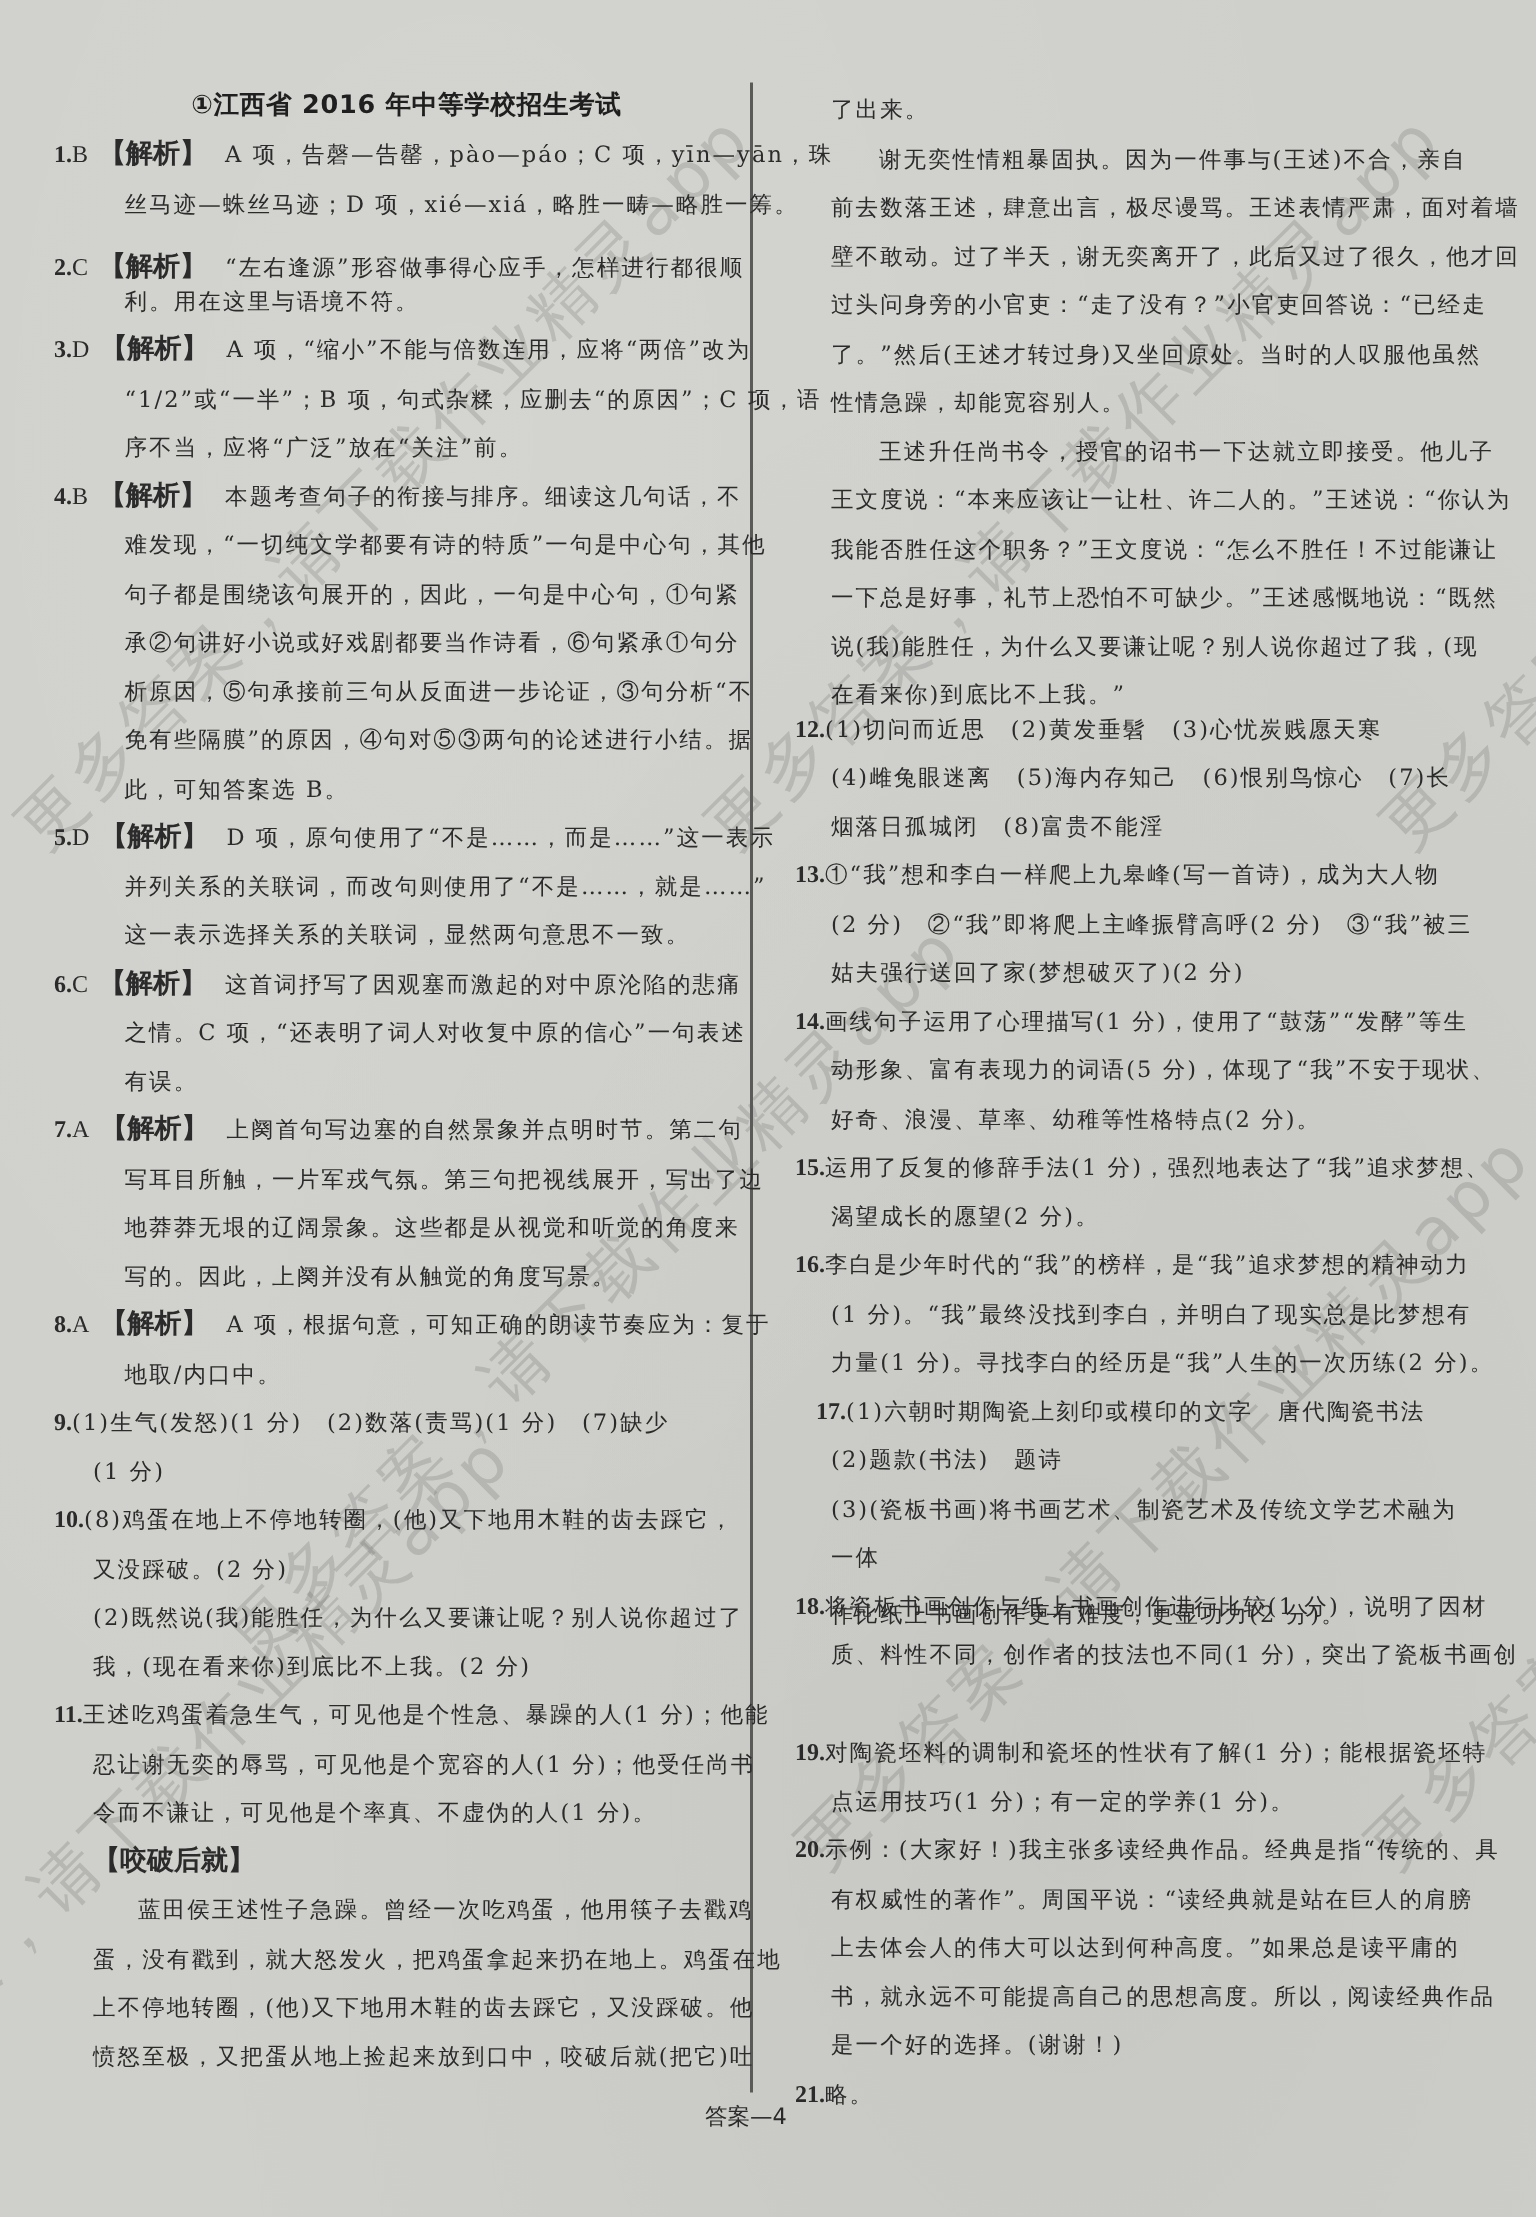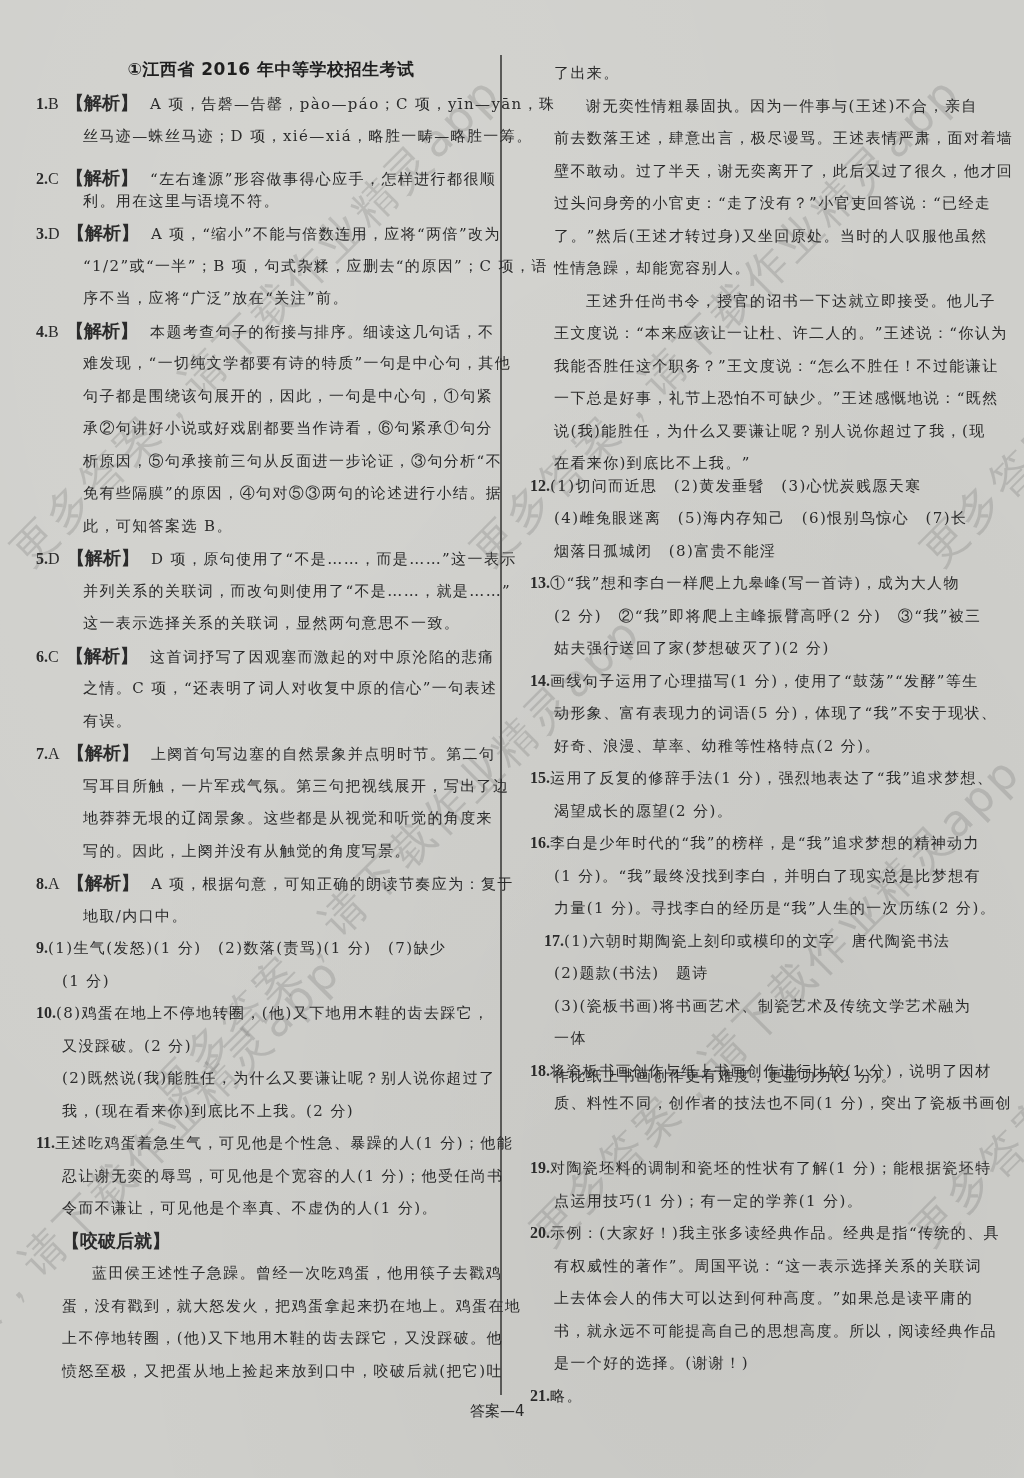--- a/index.html
+++ b/index.html
@@ -159,21 +159,21 @@
     <div class="line r-ind" style="top:1028px">一体</div>
 
     <div class="line" style="left:0;top:1061px"><span class="num">18.</span><span>将瓷板书画创作与纸上书画创作进行比较(1 分)，说明了因材</span></div>
     <div class="line r-ind" style="top:1093px">质、料性不同，创作者的技法也不同(1 分)，突出了瓷板书画创</div>
     <div class="line r-ind" style="top:1066px">作比纸上书画创作更有难度，更显功力(2 分)。</div>
 
     <div class="line" style="left:0;top:1158px"><span class="num">19.</span><span>对陶瓷坯料的调制和瓷坯的性状有了解(1 分)；能根据瓷坯特</span></div>
     <div class="line r-ind" style="top:1191px">点运用技巧(1 分)；有一定的学养(1 分)。</div>
 
     <div class="line" style="left:0;top:1223px"><span class="num">20.</span><span>示例：(大家好！)我主张多读经典作品。经典是指“传统的、具</span></div>
-    <div class="line r-ind" style="top:1256px">有权威性的著作”。周国平说：“这一表示选择关系的关联词</div>
+    <div class="line r-ind" style="top:1256px">有权威性的著作”。周国平说：“读经典就是站在巨人的肩膀</div>
     <div class="line r-ind" style="top:1288px">上去体会人的伟大可以达到何种高度。”如果总是读平庸的</div>
     <div class="line r-ind" style="top:1321px">书，就永远不可能提高自己的思想高度。所以，阅读经典作品</div>
     <div class="line r-ind" style="top:1353px">是一个好的选择。(谢谢！)</div>
 
     <div class="line" style="left:0;top:1386px"><span class="num">21.</span><span>略。</span></div>
   </div>
 
   <div class="footer">答案—4</div>
 </div>
 

